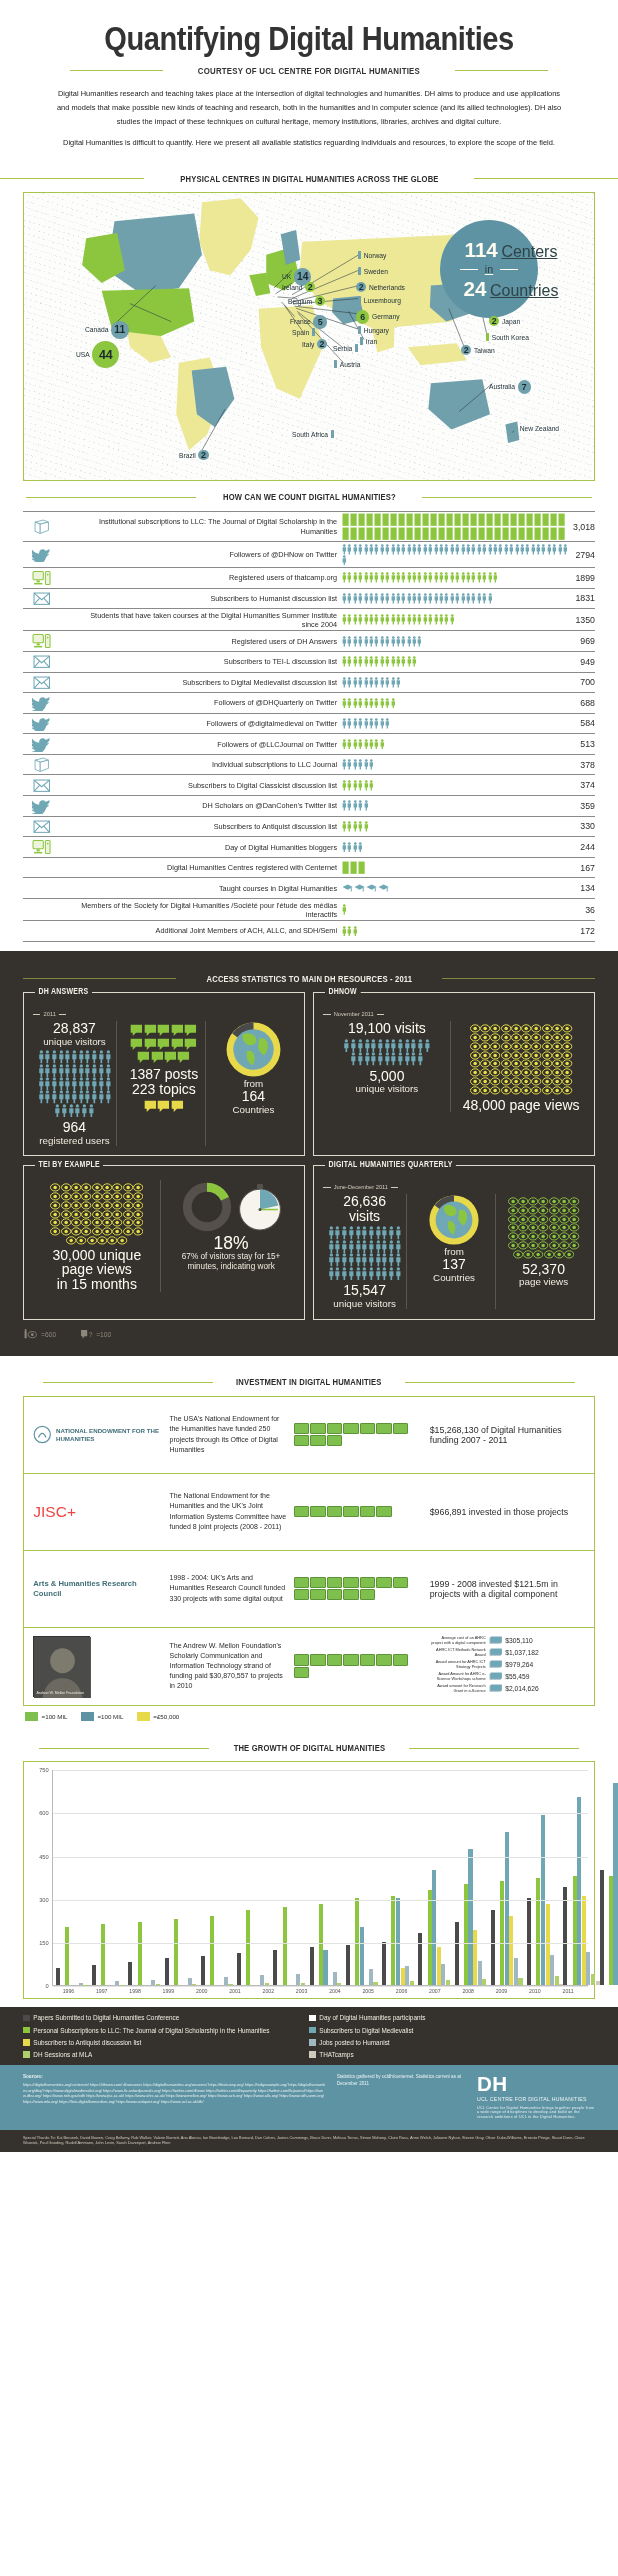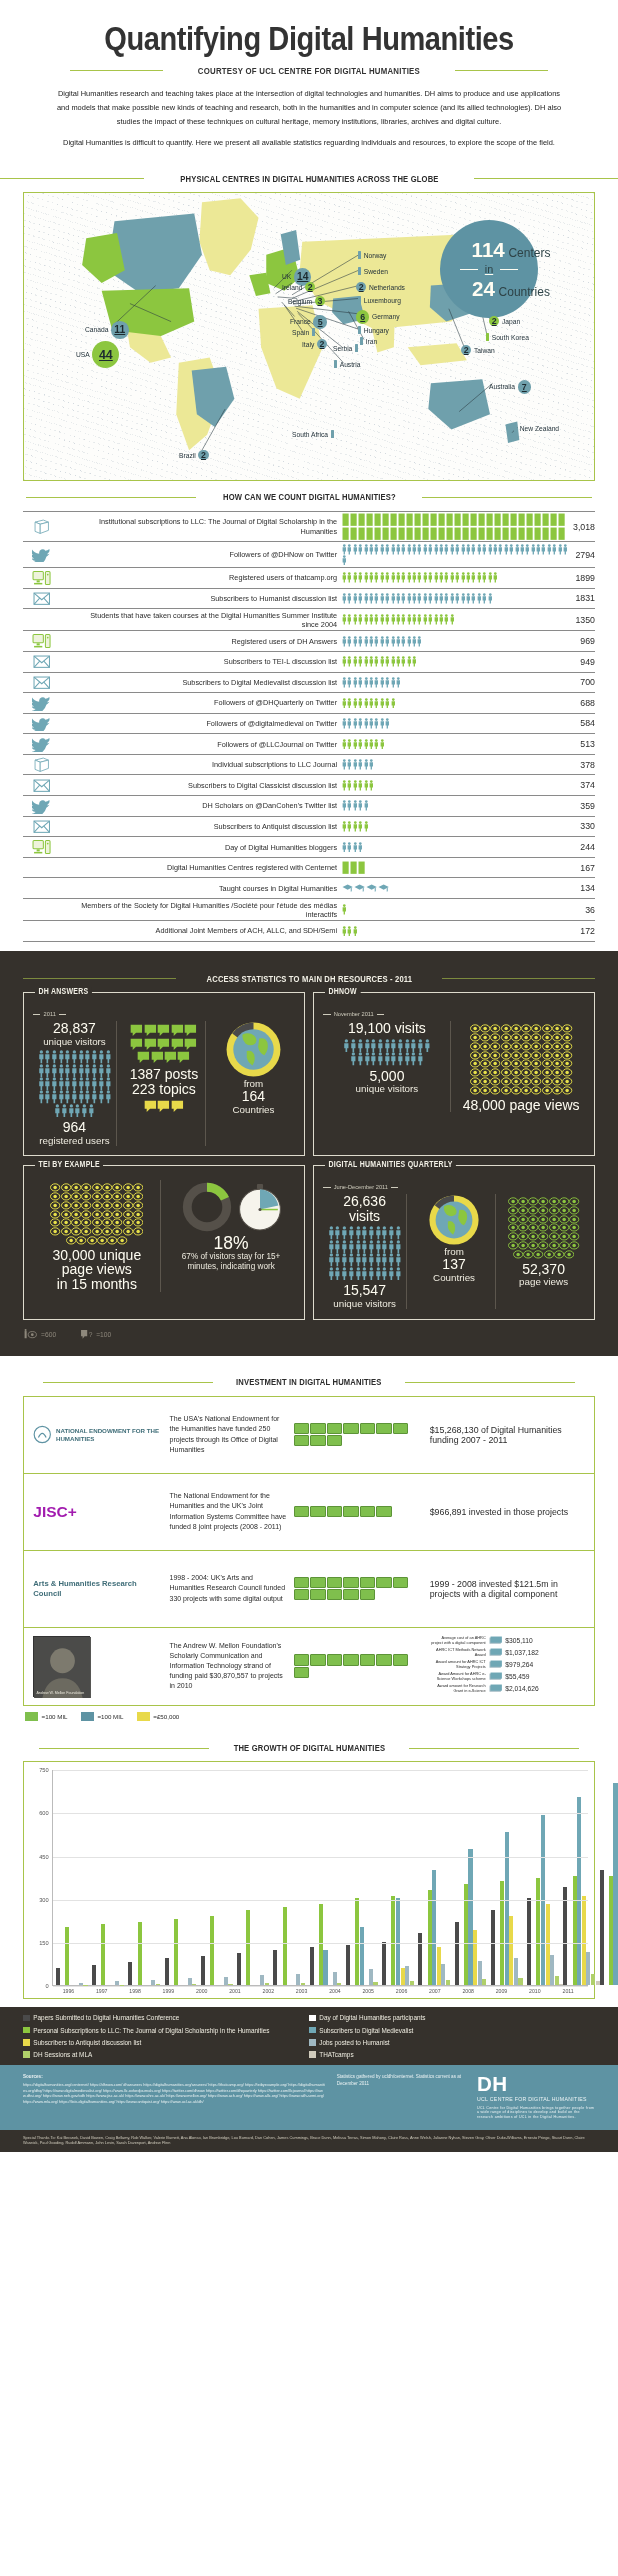--- a/index.html
+++ b/index.html
@@ -57,28 +57,28 @@
     -webkit-mask-image: repeating-linear-gradient(17deg, #000 0 1px, transparent 1px 6.2px);
   }
   .big-circle {
     position: absolute; right: 56px; top: 27px; width: 98px; height: 98px;
     border-radius: 50%; background: #5e93a3; color: #fffdf2;
     display: flex; flex-direction: column; align-items: center; justify-content: center;
     font-family: "Liberation Sans Narrow", "Liberation Sans", sans-serif;
   }
   .bc-row { display: flex; align-items: baseline; gap: 3.6px; }
   .bc-num { font-size: 20.6px; font-weight: bold; color: #fffdf2; margin-left: 44px; }
-  .bc-lbl { font-size: 12px; color: #2e4347; }
+  .bc-lbl { font-size: 16px; color: #2e4347; text-decoration: underline; }
   .bc-mid { display: flex; align-items: center; gap: 7px; margin: 1.5px 0; text-decoration: underline; }
   .bc-mid .d { width: 17.5px; height: 1px; background: #fffdf2; }
   .bc-mid span { font-size: 10.8px; color: #2e4347; }
   .mapnode { position: absolute; display: flex; align-items: center; gap: 2.6px;
              font-family: "Liberation Sans Narrow", "Liberation Sans", sans-serif; font-size: 6.7px; color: #23323a; }
   .mapnode .bub { border-radius: 50%; display: flex; align-items: center; justify-content: center;
-                  font-weight: bold; color: #1d2b30; text-decoration: underline; }
+                  font-weight: bold; color: #1d2b30; }
 
   
   .count-list { margin: 0 23px 9.3px; }
   .crow { display: flex; align-items: center; border-bottom: 1px solid #8a8a8a; min-height: 20.6px; padding: 1.5px 0; }
   .crow:first-child { border-top: 1px solid #8a8a8a; }
   .c-icon { width: 37px; flex: 0 0 37px; display: flex; align-items: center; justify-content: center; }
   .c-label { flex: 0 0 282px; text-align: right; padding-right: 5.2px; font-size: 7.7px; line-height: 1.18;
              font-family: "Liberation Sans Narrow", "Liberation Sans", sans-serif; transform: scaleX(.95); transform-origin: right center; }
   .c-bar { flex: 1 1 auto; display: flex; align-items: center; gap: 3.6px; }
   .pict { display: flex; flex-wrap: wrap; align-content: center; width: 100%; max-width: 242px; gap: 0px 0px; }
@@ -3167,21 +3167,21 @@
             <span class="money"></span>
             <span class="money"></span>
             <span class="money"></span>
             <span class="money"></span>
           </div>
         <div class="i-right">$15,268,130 of Digital Humanities funding 2007 - 2011</div>
       </div>
 
       <div class="irow">
         <div class="i-left">
-          <div style="font-size:15.5px;font-weight:bold;color:#a21caf">JISC+</div>
+          <div style="font-size:15.5px;font-weight:normal;color:#ef4444">JISC+</div>
         </div>
         <div class="i-text">The National Endowment for the Humanities and the UK's Joint Information Systems Committee have funded 8 joint projects (2008 - 2011)</div>
         <div class="i-mid">
             <span class="money"></span>
             <span class="money"></span>
             <span class="money"></span>
             <span class="money"></span>
             <span class="money"></span>
             <span class="money"></span>
           </div>

